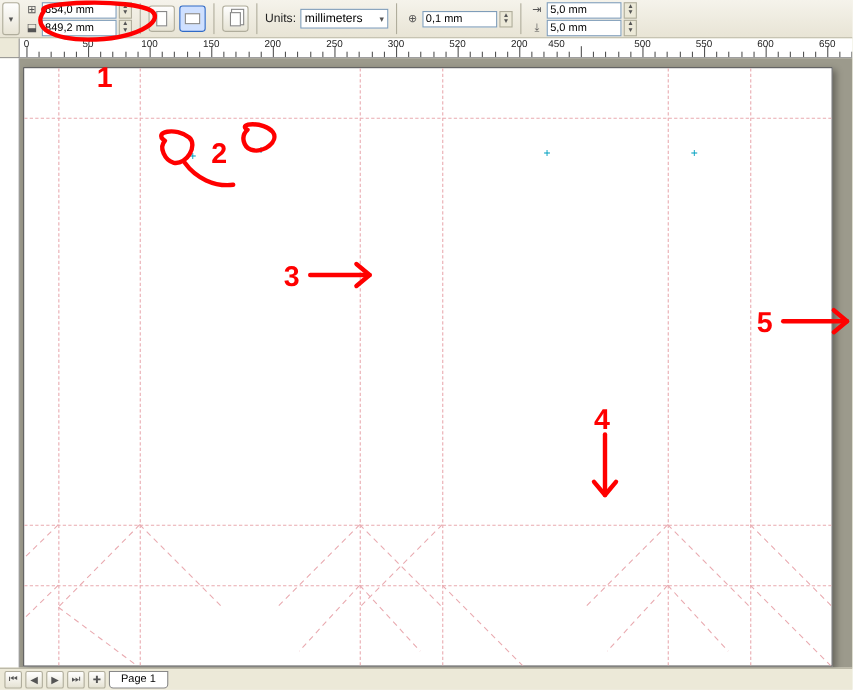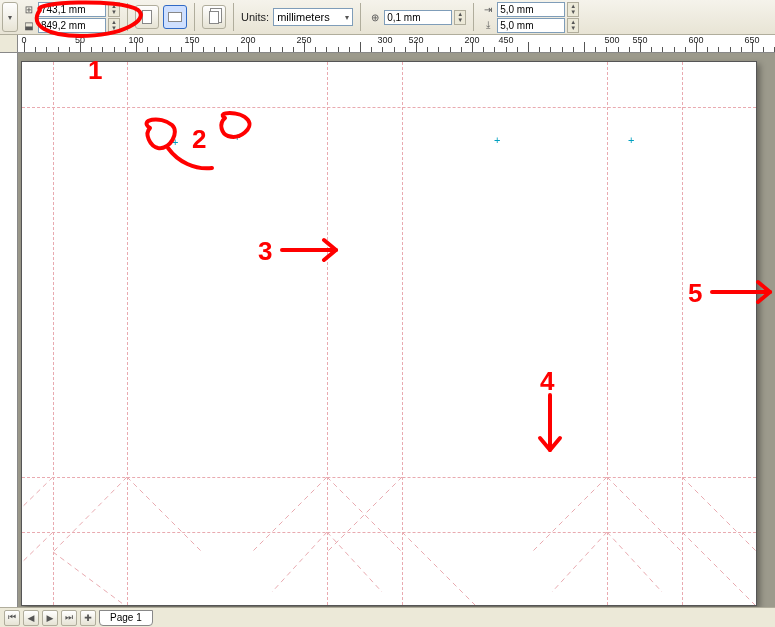--- a/index.html
+++ b/index.html
@@ -166,21 +166,21 @@
 </style>
 </head>
 <body>
 
 <div class="toolbar">
   <div class="dropdown-chevron">▾</div>
 
   <div class="dim-group">
     <div class="dim-row">
       <span class="dim-icon">⊞</span>
-      <div class="dim-input">743,1 mm</div>
+      <div class="dim-input">654,0 mm</div>
       <div class="spin">
           <div>▲</div>
           <div>▼</div>
         </div>
     </div>
     <div class="dim-row">
       <span class="dim-icon">⬓</span>
       <div class="dim-input">849,2 mm</div>
       <div class="spin">
           <div>▲</div>
@@ -278,21 +278,21 @@
       <div class="tick minor" style="left: 252.4px;"></div>
       <div class="tick minor" style="left: 263.6px;"></div>
       <div class="tick minor" style="left: 274.8px;"></div>
       <div class="tick major" style="left: 286px;"></div>
       <div class="tlabel" style="left: 286px;">250</div>
       <div class="tick minor" style="left: 297.2px;"></div>
       <div class="tick minor" style="left: 308.4px;"></div>
       <div class="tick minor" style="left: 319.6px;"></div>
       <div class="tick minor" style="left: 330.8px;"></div>
       <div class="tick major" style="left: 342px;"></div>
-      <div class="tlabel" style="left: 342px; margin-left: 25px;">300</div>
+      <div class="tlabel" style="left: 342px;">300</div>
       <div class="tick minor" style="left: 353.2px;"></div>
       <div class="tick minor" style="left: 364.4px;"></div>
       <div class="tick minor" style="left: 375.6px;"></div>
       <div class="tick minor" style="left: 386.8px;"></div>
       <div class="tick major" style="left: 398px;"></div>
       <div class="tlabel" style="left: 398px;">520</div>
       <div class="tick minor" style="left: 409.2px;"></div>
       <div class="tick minor" style="left: 420.4px;"></div>
       <div class="tick minor" style="left: 431.6px;"></div>
       <div class="tick minor" style="left: 442.8px;"></div>
@@ -302,21 +302,21 @@
       <div class="tick minor" style="left: 476.4px;"></div>
       <div class="tick minor" style="left: 487.6px;"></div>
       <div class="tick minor" style="left: 498.8px;"></div>
       <div class="tick major" style="left: 510px;"></div>
       <div class="tlabel" style="left: 488px;">450</div>
       <div class="tick minor" style="left: 521.2px;"></div>
       <div class="tick minor" style="left: 532.4px;"></div>
       <div class="tick minor" style="left: 543.6px;"></div>
       <div class="tick minor" style="left: 554.8px;"></div>
       <div class="tick major" style="left: 566px;"></div>
-      <div class="tlabel" style="left: 594px;">500</div>
+      <div class="tlabel" style="left: 566px;">500</div>
       <div class="tick minor" style="left: 577.2px;"></div>
       <div class="tick minor" style="left: 588.4px;"></div>
       <div class="tick minor" style="left: 599.6px;"></div>
       <div class="tick minor" style="left: 610.8px;"></div>
       <div class="tick major" style="left: 622px;"></div>
       <div class="tlabel" style="left: 622px;">550</div>
       <div class="tick minor" style="left: 633.2px;"></div>
       <div class="tick minor" style="left: 644.4px;"></div>
       <div class="tick minor" style="left: 655.6px;"></div>
       <div class="tick minor" style="left: 666.8px;"></div>

